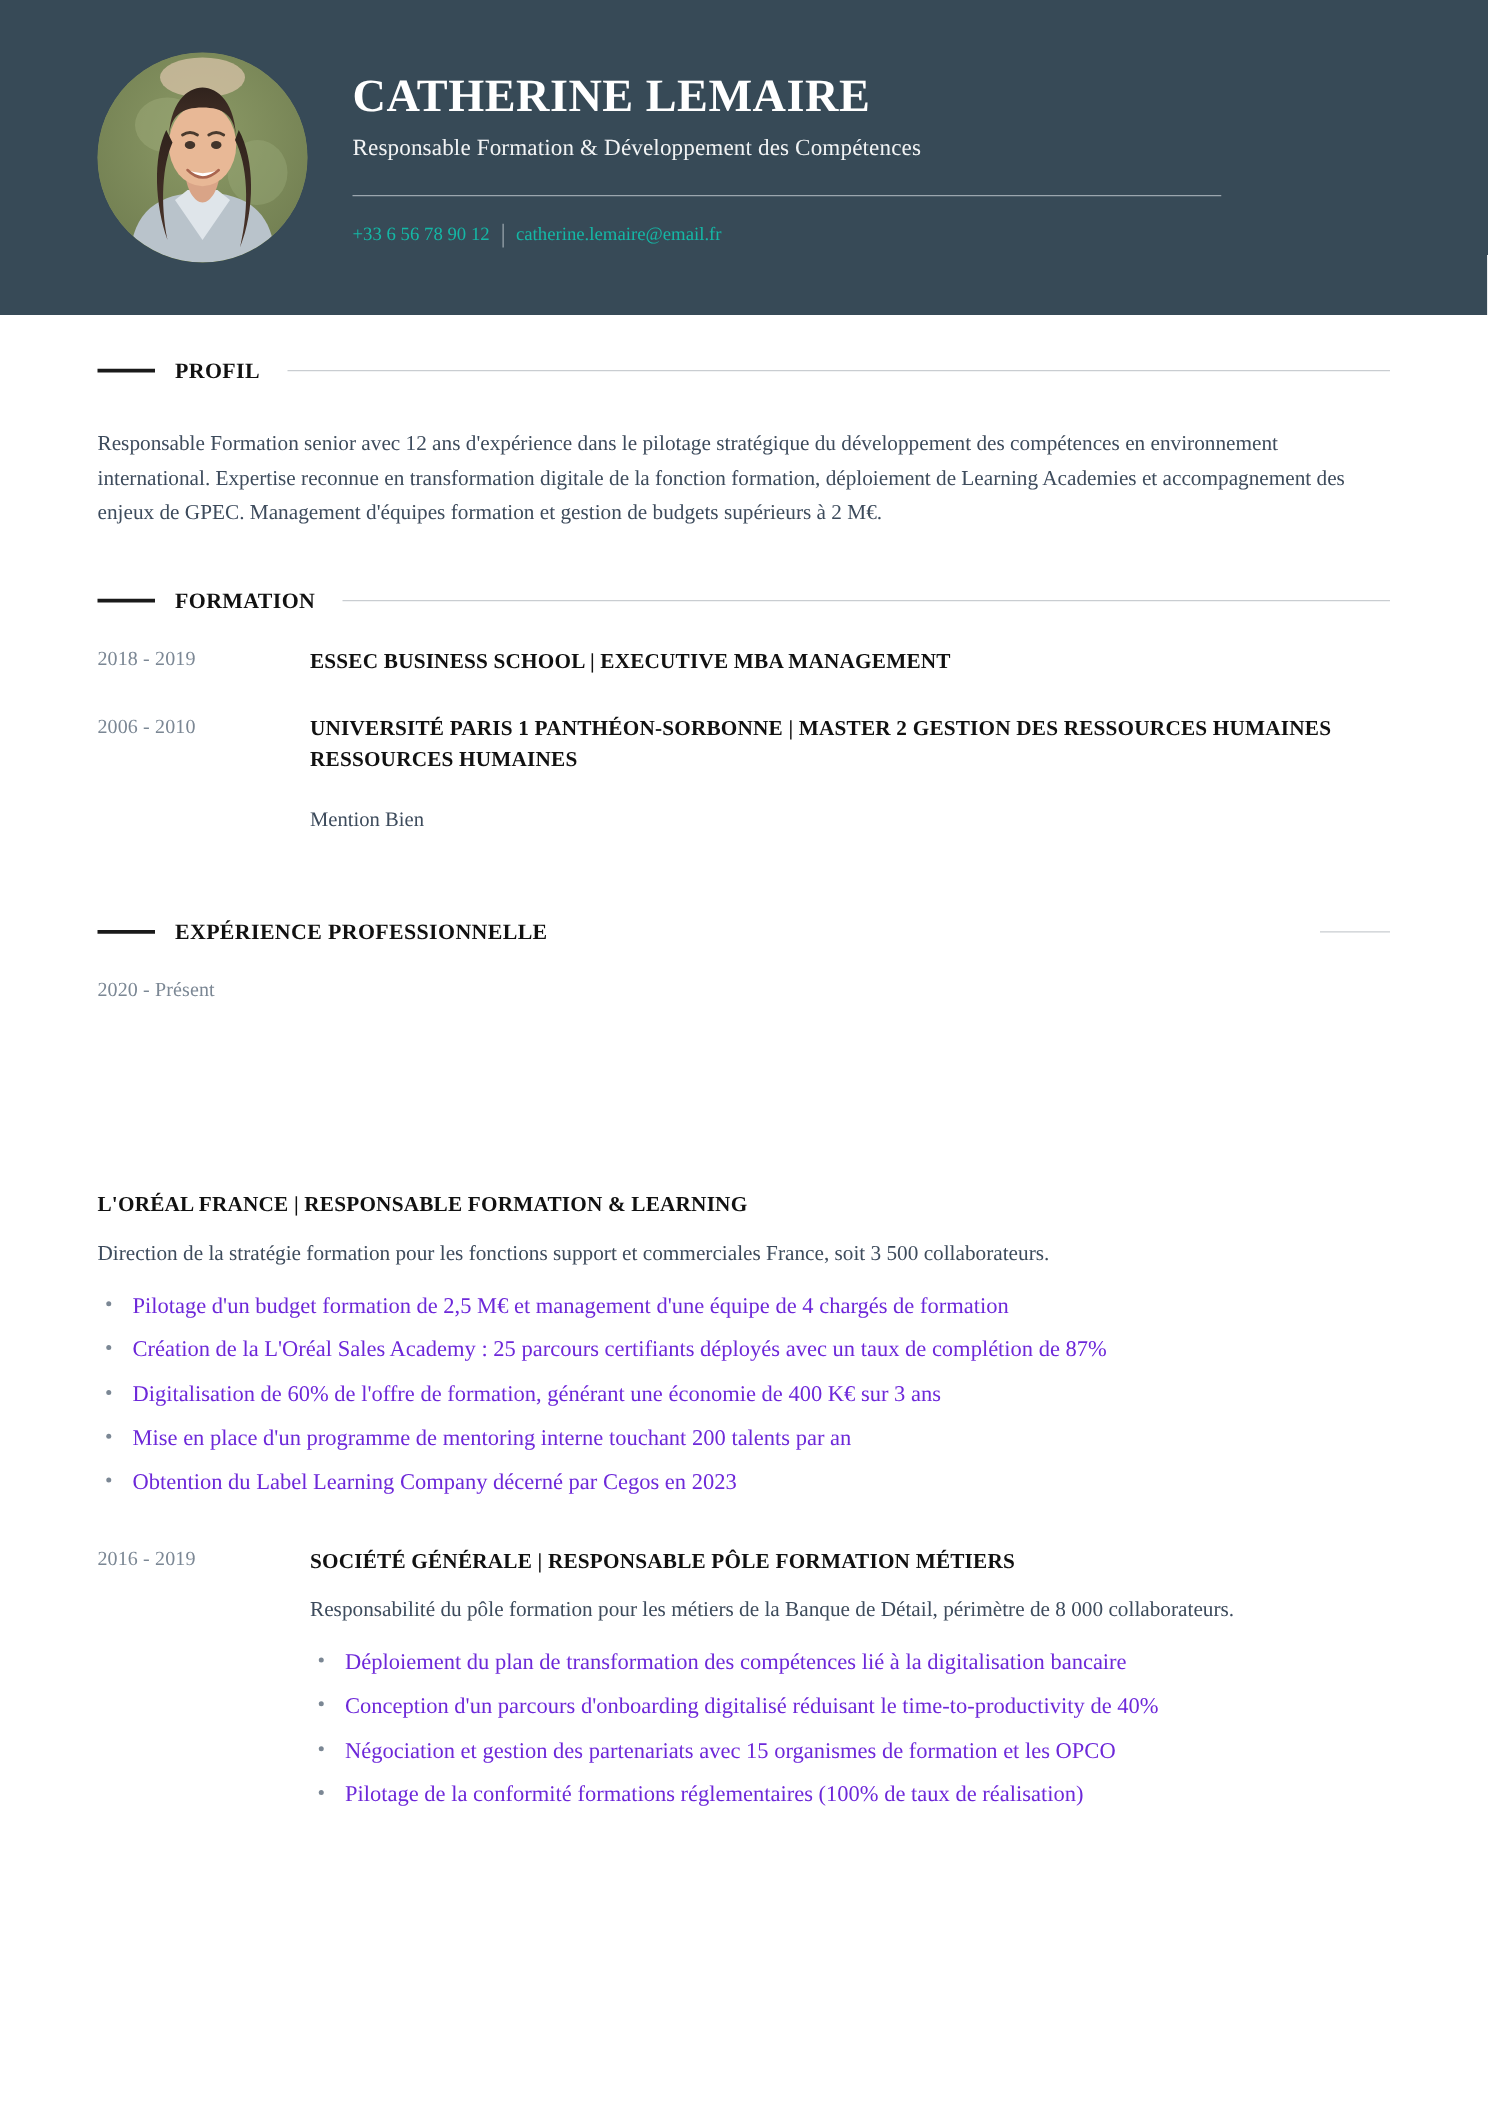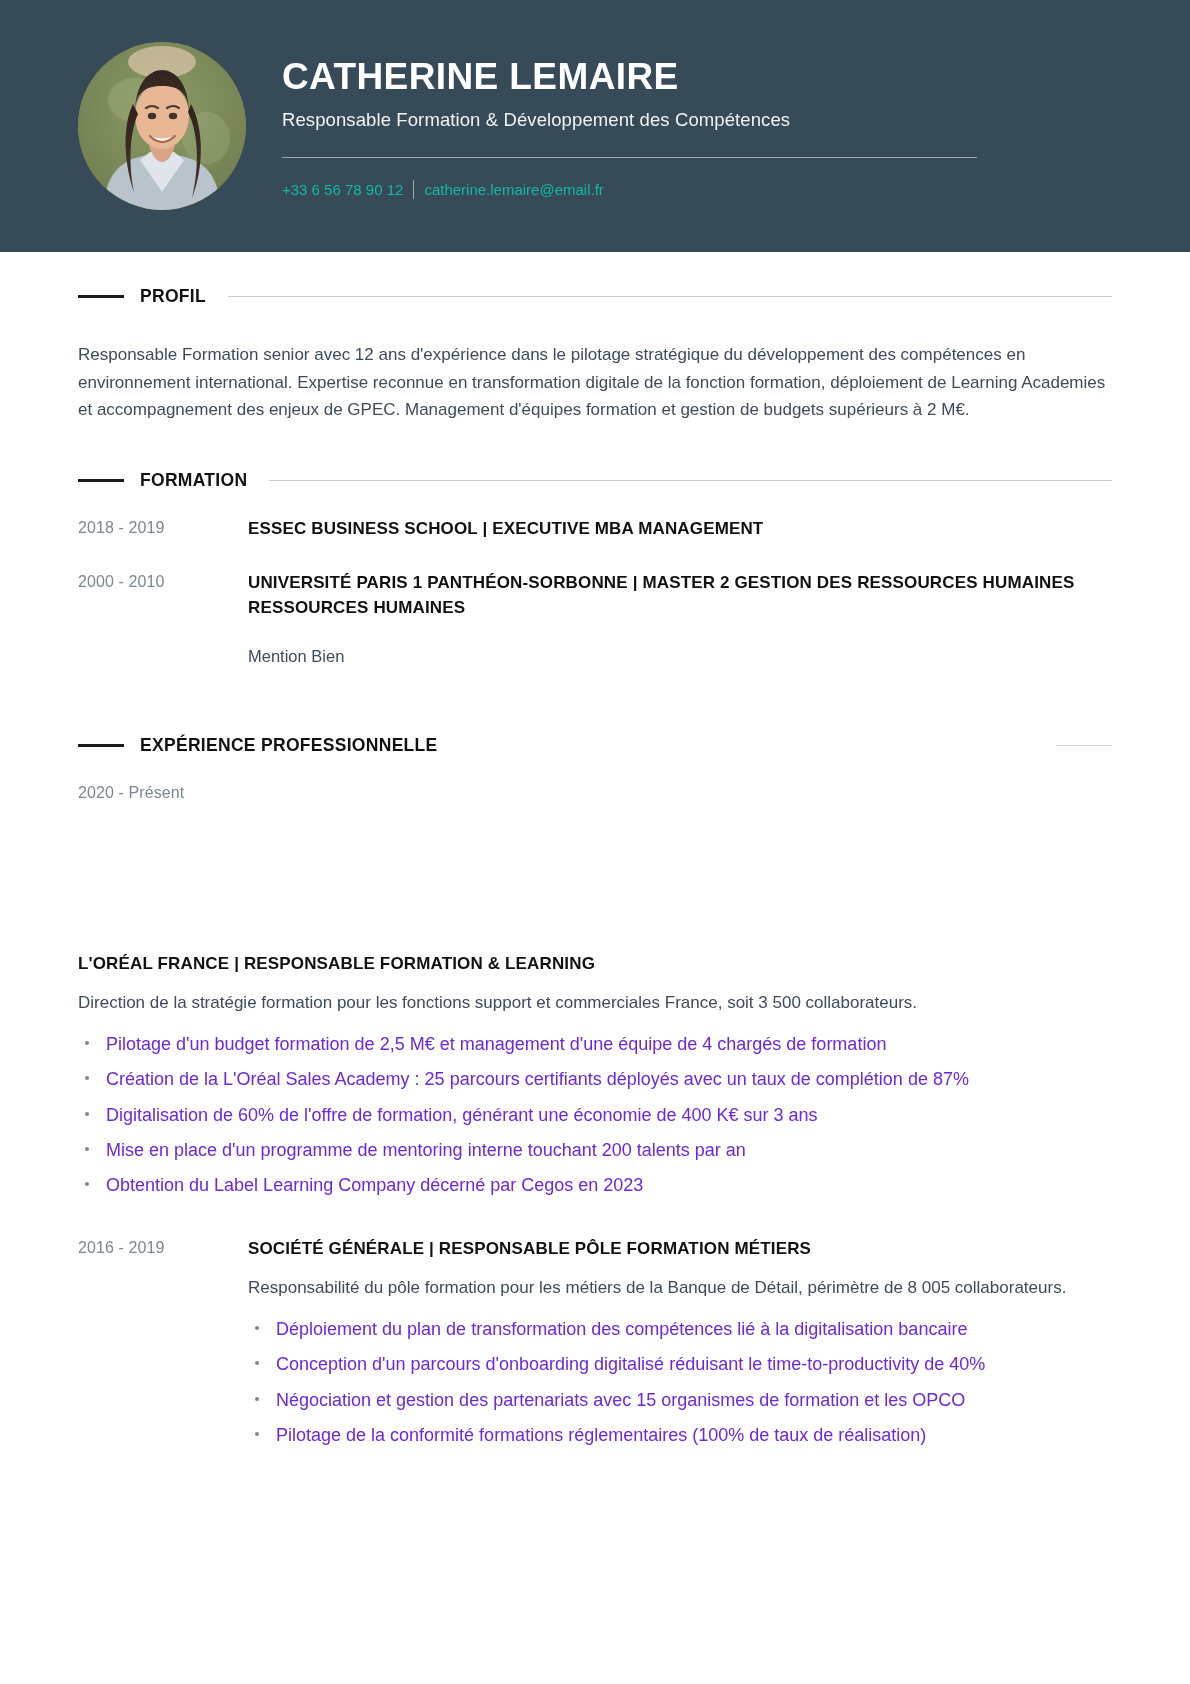--- a/index.html
+++ b/index.html
@@ -7,20 +7,21 @@
     width: 1190px;
     background: #ffffff;
     font-family: "Liberation Sans", sans-serif;
   }
   .page {
     position: relative;
     width: 1190px;
     min-height: 1684px;
     background: #ffffff;
     overflow: hidden;
+    font-family: Liberation Serif, serif;
   }
 
   
   .header {
     background: #374a57;
     height: 252px;
     display: flex;
     align-items: center;
     padding-left: 78px;
   }
@@ -256,21 +257,21 @@
       </div>
 
       <div class="entry" style="margin-top:26px;">
         <div class="dates">2018 - 2019</div>
         <div class="body">
           <div class="entry-title">ESSEC BUSINESS SCHOOL | EXECUTIVE MBA MANAGEMENT</div>
         </div>
       </div>
 
       <div class="entry">
-        <div class="dates">2000 - 2010</div>
+        <div class="dates">2006 - 2010</div>
         <div class="body">
           <div class="entry-title">UNIVERSITÉ PARIS 1 PANTHÉON-SORBONNE | MASTER 2 GESTION DES RESSOURCES HUMAINES RESSOURCES HUMAINES</div>
           <div class="entry-note">Mention Bien</div>
         </div>
       </div>
     </div>
 
     <div class="section gap-experience">
       <div class="section-head">
         <span class="head-dash"></span>
@@ -290,21 +291,21 @@
             <li>Mise en place d'un programme de mentoring interne touchant 200 talents par an</li>
             <li>Obtention du Label Learning Company décerné par Cegos en 2023</li>
           </ul>
         </div>
       </div>
 
       <div class="entry" style="">
         <div class="dates">2016 - 2019</div>
         <div class="body">
           <div class="entry-title">SOCIÉTÉ GÉNÉRALE | RESPONSABLE PÔLE FORMATION MÉTIERS</div>
-          <div class="entry-desc">Responsabilité du pôle formation pour les métiers de la Banque de Détail, périmètre de 8 005 collaborateurs.</div>
+          <div class="entry-desc">Responsabilité du pôle formation pour les métiers de la Banque de Détail, périmètre de 8 000 collaborateurs.</div>
           <ul class="bullets">
             <li>Déploiement du plan de transformation des compétences lié à la digitalisation bancaire</li>
             <li>Conception d'un parcours d'onboarding digitalisé réduisant le time-to-productivity de 40%</li>
             <li>Négociation et gestion des partenariats avec 15 organismes de formation et les OPCO</li>
             <li>Pilotage de la conformité formations réglementaires (100% de taux de réalisation)</li>
           </ul>
         </div>
       </div>
     </div>
 

